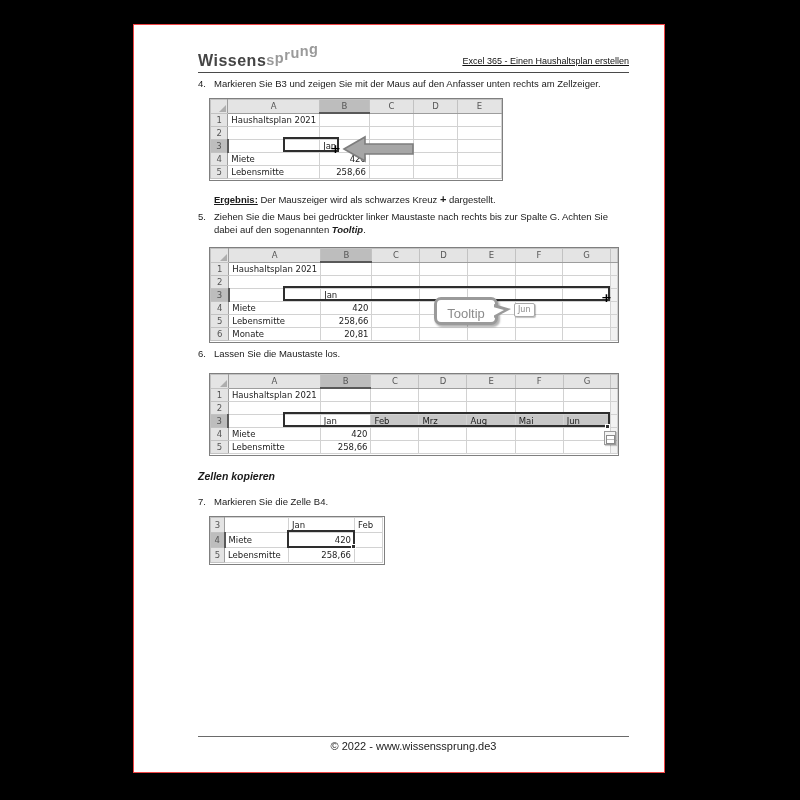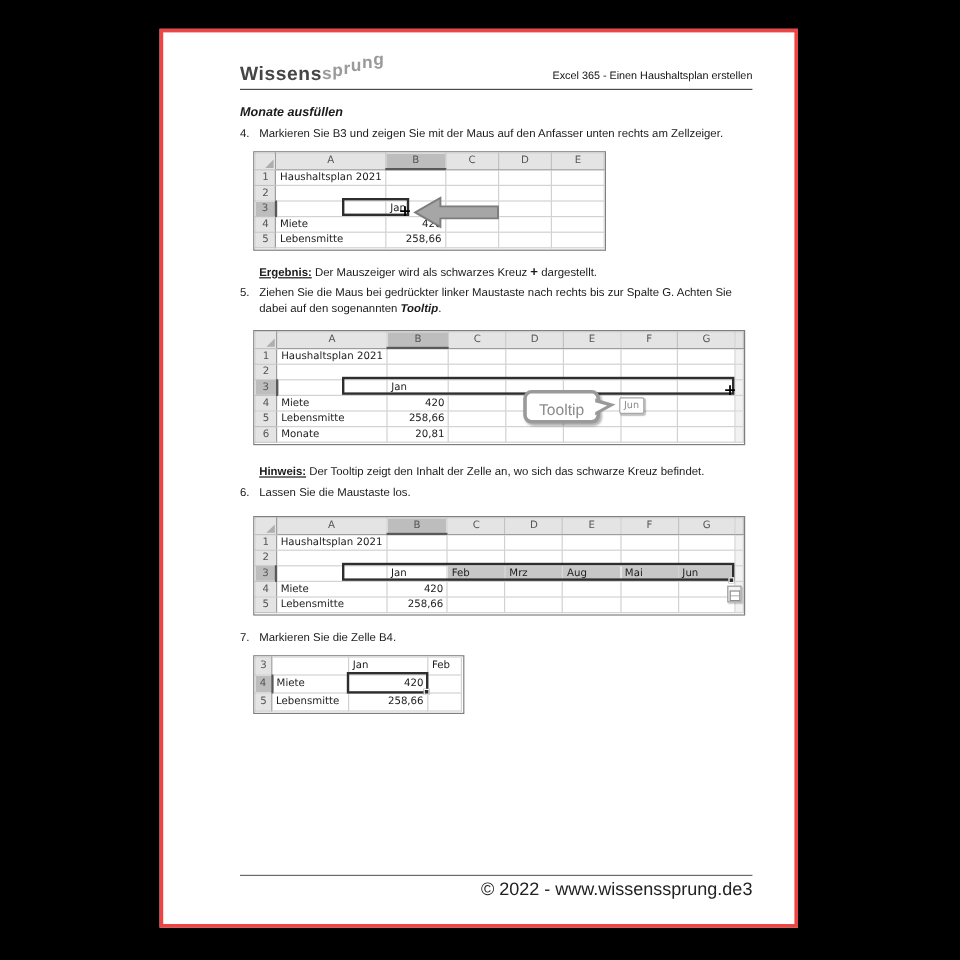--- a/index.html
+++ b/index.html
@@ -1,29 +1,29 @@
 <!DOCTYPE html>
 <html><head>
 <meta charset="utf-8">
 <style>
   html,body{margin:0;padding:0;}
   .stage{position:relative;width:800px;height:800px;background:#000;overflow:hidden;
          font-family:"Liberation Sans",sans-serif;}
   .page{position:absolute;left:133px;top:24px;width:532px;height:749px;background:#fff;
-        border:3px solid #ef4444;box-sizing:border-box;}
+        border:1px solid #ef4444;box-sizing:border-box;}
   .content{position:absolute;left:0;top:0;right:0;padding:18px 35px 0 64px;
            font-size:9.5px;line-height:13px;color:#1a1a1a;}
 
   
   .hdr{display:flex;justify-content:space-between;align-items:flex-end;
        border-bottom:1.5px solid #4a4a4a;padding-bottom:3px;height:26px;}
   .logo{white-space:nowrap;}
   .logo-base{font-size:16px;font-weight:700;color:#454545;letter-spacing:.5px;}
   .logo-jump span{display:inline-block;font-size:14.5px;font-weight:600;color:#9a9a9a;letter-spacing:.5px;}
-  .doc-title{font-size:9px;color:#111;padding-bottom:1px;}
+  .doc-title{font-size:9px;color:#111;padding-bottom:1px;text-decoration:underline;}
 
   
   .para{margin:12px 0 0 16px;}
   .h-section{margin:13px 0 0 0;font-size:10.5px;font-weight:700;font-style:italic;}
   .step{display:flex;margin:4px 0 0 0;}
   .step .n{width:16px;flex:none;}
   .step .t{flex:1;}
   .note{margin:12px 0 0 16px;}
   .lbl{font-weight:700;text-decoration:underline;}
   .cross-inline{font-weight:700;font-size:11px;}
@@ -63,41 +63,40 @@
   .callout::before{content:"";position:absolute;right:-9px;top:7px;width:0;height:0;z-index:1;
                    border-top:3px solid transparent;border-bottom:6px solid transparent;border-left:11px solid #fff;}
   .tipbox{background:#fff;border:1px solid #a8a8a8;border-radius:2px;box-shadow:1px 1px 1px rgba(0,0,0,.25);
           font-size:8px;color:#8a8a8a;line-height:10px;padding:1px 3px;font-family:"DejaVu Sans",sans-serif;}
   .autofill{width:12px;height:14px;background:#f4f4f4;border:1px solid #9a9a9a;box-shadow:1px 1px 1px rgba(0,0,0,.2);}
   .autofill i{display:block;width:7px;height:7px;margin:3px auto 0;border:1px solid #8a8a8a;background:
       linear-gradient(#bbb,#bbb) 0 3px/7px 1px no-repeat, #fff;}
 
   
   .footer{position:absolute;left:64px;right:35px;bottom:20px;border-top:1.5px solid #6a6a6a;
-          padding-top:3px;display:flex;justify-content:flex-end;font-size:15px;color:#222;}
+          padding-top:3px;display:flex;justify-content:center;font-size:11px;color:#222;}
 </style>
 </head>
 <body>
 
 <div class="stage">
   <div class="page">
     <div class="content">
 
       
       <div class="hdr">
         <div class="logo">
           <span class="logo-base">Wissens</span><span class="logo-jump"><span style="transform: translateY(-1px);">s</span><span style="transform: translateY(-3.3px);">p</span><span style="transform: translateY(-5.6px);">r</span><span style="transform: translateY(-7.9px);">u</span><span style="transform: translateY(-10.2px);">n</span><span style="transform: translateY(-12.5px);">g</span></span>
         </div>
         <div class="doc-title">Excel 365 - Einen Haushaltsplan erstellen</div>
       </div>
 
       
 
       
-      <div class="h-section">Monate ausfüllen</div>
 
       <div class="step">
         <span class="n">4.</span>
         <span class="t">Markieren Sie B3 und zeigen Sie mit der Maus auf den Anfasser unten rechts am Zellzeiger.</span>
       </div>
 
       
       <div class="shot" style="width:292px;height:81px;"><table class="xl">
             <colgroup>
               <col style="width: 20px;">
@@ -264,21 +263,20 @@
                 <td class="sliver"></td>
               </tr>
             </tbody>
           </table>
         <div class="ov sel-box" style="left:73px;top:38px;width:327px;height:15px;"></div>
         <div class="ov cross" style="left:391px;top:43px;">+</div>
         <div class="ov callout" style="left:224px;top:49px;">Tooltip</div>
         <div class="ov tipbox" style="left:304px;top:55px;">Jun</div>
       </div>
 
-      <div class="note" style="margin-top:16px;"><span class="lbl">Hinweis:</span><span> Der Tooltip zeigt den Inhalt der Zelle an, wo sich das schwarze Kreuz befindet.</span></div>
 
       <div class="step">
         <span class="n">6.</span>
         <span class="t">Lassen Sie die Maustaste los.</span>
       </div>
 
       
       <div class="shot" style="width:408px;height:81px;margin-top:13px;"><table class="xl">
             <colgroup>
               <col style="width: 20px;">
@@ -362,20 +360,21 @@
           </table>
         <div class="ov sel-box" style="left:73px;top:38px;width:327px;height:15px;"></div>
         <div class="ov handle" style="left:395px;top:50px;"></div>
         <div class="ov autofill" style="left:394px;top:57px;">
             <i></i>
           </div>
       </div>
 
 
       
+      <div class="h-section" style="margin-top:14px;">Zellen kopieren</div>
 
       <div class="step" style="margin-top:12px;">
         <span class="n">7.</span>
         <span class="t">Markieren Sie die Zelle B4.</span>
       </div>
 
       
       <div class="shot g4" style="width:174px;height:47px;"><table class="xl">
             <colgroup>
               <col style="width: 14px;">

